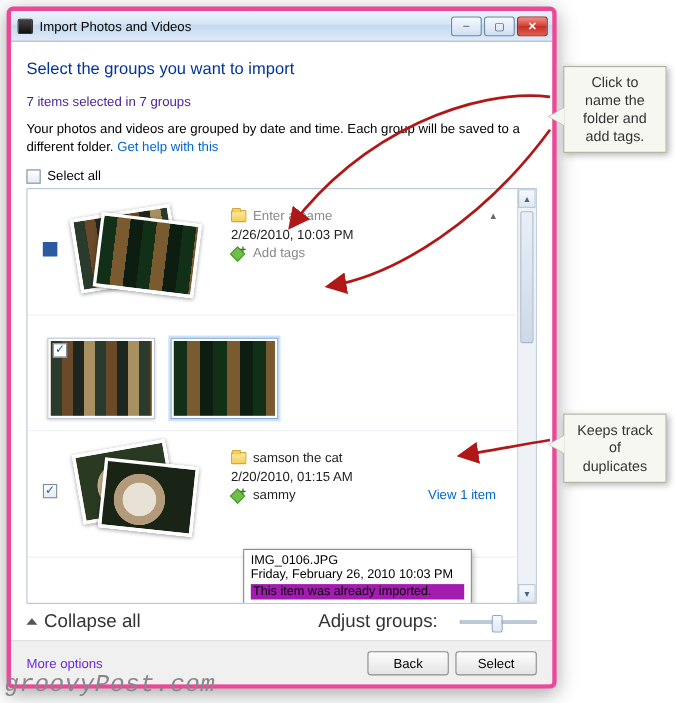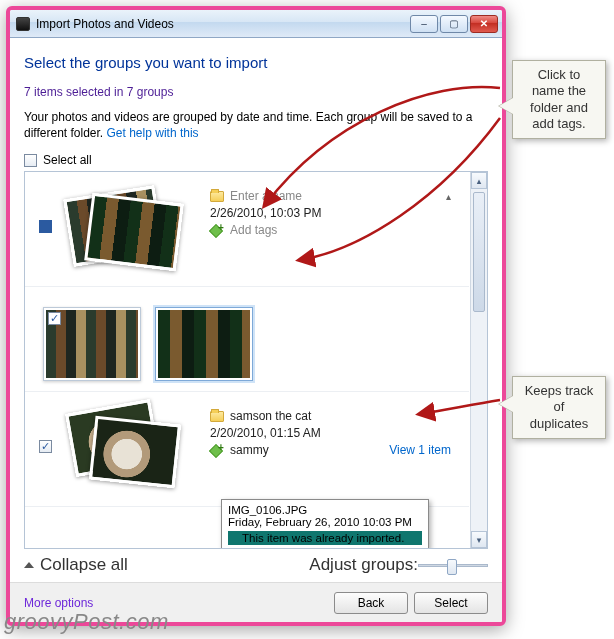--- a/index.html
+++ b/index.html
@@ -118,33 +118,33 @@
   .ethumb.hl { border: 1px solid #7ea9d8; box-shadow: 0 0 0 2px #cfe3f7; }
   .ethumb-chk { position: absolute; left: 4px; top: 4px; z-index: 2; background:#fff; }
   .ethumb-img { width: 100%; height: 100%; background-size: cover; background-position: center; }
 
   .tooltip {
     position: absolute; left: 196px; top: 212px; width: 208px;
     background: #fff; border: 1px solid #8a8a8a;
     box-shadow: 2px 2px 5px rgba(0,0,0,.3);
     font-size: 11.5px; padding: 4px 6px; z-index: 5;
   }
-  .tooltip .tt-warn { background: #0f766e; padding: 1px 14px; margin-top: 3px; }
+  .tooltip .tt-warn { background: #a21caf; padding: 1px 2px; margin-top: 3px; }
 
   
   .pic-a { background: repeating-linear-gradient(90deg,#2a3b2d 0 10px,#6b4a2a 10px 20px,#1e2620 20px 30px,#a89060 30px 40px); }
   .pic-b { background: repeating-linear-gradient(90deg,#123018 0 12px,#7a5a2f 12px 24px,#0d1d12 24px 36px); }
   .pic-cat { background: radial-gradient(circle at 40% 55%,#e8e2d6 0 26%,#b29a7a 27% 40%,#1a2416 41% 100%); }
   .pic-cat2 { background: radial-gradient(circle at 45% 55%,#efe9df 0 22%,#c7af8c 23% 38%,#2a3a22 39% 100%); }
 
   .list-footer { display:flex; align-items:center; justify-content:space-between;
     margin-top: 6px; font-size: 17px; color:#333; }
   .collapse { display:flex; align-items:center; gap:6px; }
   .tri-up { width:0;height:0;border-left:5px solid transparent;border-right:5px solid transparent;border-bottom:6px solid #555; }
-  .adjust { display:flex; align-items:center; gap:0; }
+  .adjust { display:flex; align-items:center; gap:20px; }
   .slider-track { width: 70px; height: 3px; background:#cfd8e3; border:1px solid #aab9cc; position:relative; }
   .slider-thumb { position:absolute; left: 28px; top:-6px; width:10px; height:16px;
     background: linear-gradient(#f7fafd,#dfe7f1); border:1px solid #8fa7c5; border-radius:2px; }
 
   .bottom-bar {
     position: absolute; left: 0; right: 0; bottom: 0;
     height: 40px; border-top: 1px solid #dcdcdc;
     background: #f0f0f0;
     display: flex; align-items: center; padding: 0 14px;
   }
@@ -177,21 +177,21 @@
     border-right: 14px solid #f7f7f2;
     filter: drop-shadow(-1px 0 0 #b0b0a0);
   }
   .tail-1 { left: 499px; top: 98px; }
   .tail-2 { left: 499px; top: 396px; }
 
   svg.arrows { position:absolute; left:0; top:0; width:614px; height:639px; pointer-events:none; z-index:10; }
   .arrow-path { fill:none; stroke:#b01818; stroke-width:2.5; }
   .watermark {
     position:absolute; left:4px; bottom:4px;
-    font-family: Liberation Sans, sans-serif;
+    font-family: Liberation Mono, monospace;
     font-style: italic; font-size: 22px;
     color:#888; letter-spacing:.5px;
   }
 </style>
 </head>
 <body>
 
 <div class="window">
   <div class="titlebar">
     <span class="title-icon"></span>

